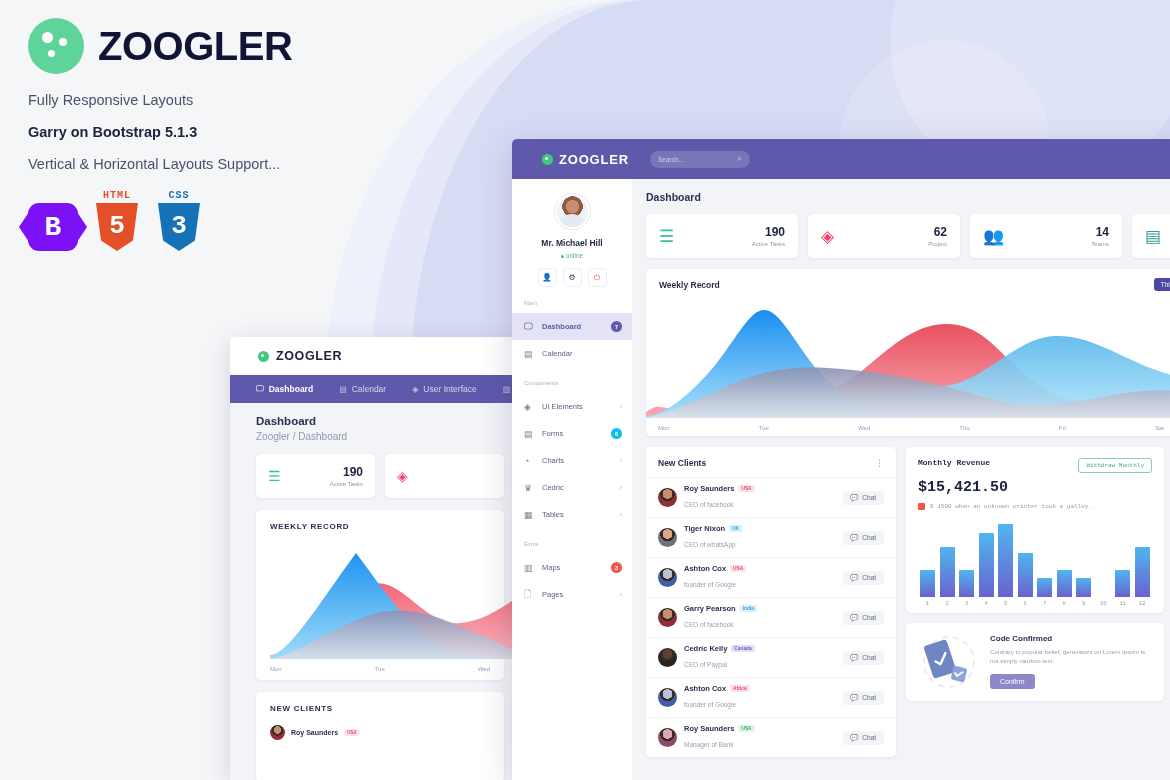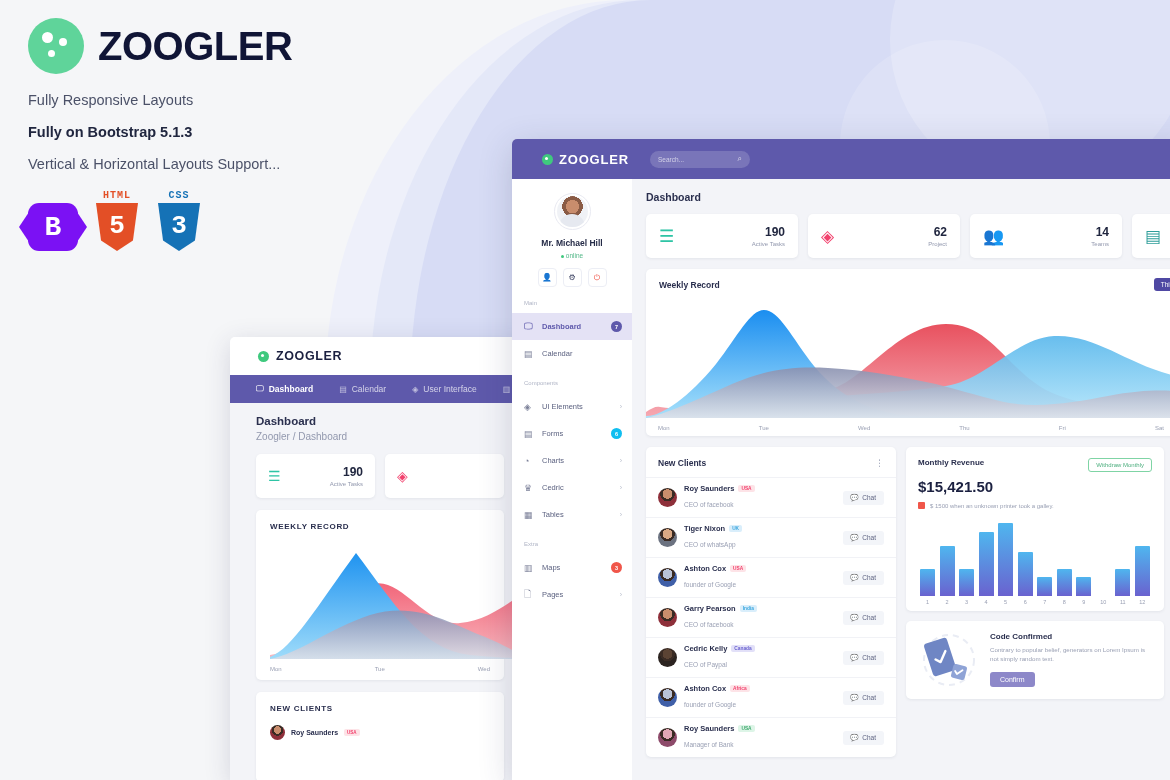--- a/index.html
+++ b/index.html
@@ -273,21 +273,21 @@
   .cli-role { font-size: 6.5px; color:#9aa0b4; margin-top:2px; }
   .cbadge { font-size: 4.8px; font-weight:700; padding: 1px 3px; border-radius:2px; }
   .chat-btn {
     background:#f3f5f9; border-radius:3px; font-size:6.5px; color:#5c6280;
     padding: 3px 8px; display:flex; align-items:center; gap:3px;
   }
   .chat-btn .bub { color:#3fc97e; font-size: 7px; }
 
   .right-col { width: 258px; flex:none; }
   .rev-card { background:#fff; border-radius:5px; padding: 11px 12px 6px;
-              box-shadow: 0 1px 3px rgba(40,45,80,.08); }
+              box-shadow: 0 1px 3px rgba(40,45,80,.08); font-family: Liberation Mono, monospace; }
   .rev-top { display:flex; align-items:flex-start; justify-content:space-between; }
   .rev-t { font-size: 8px; font-weight:700; color:#2a2f4e; }
   .withdraw {
     border:1px solid #7fd4a5; color:#4cae7e; font-size:6px; border-radius:3px;
     padding: 3px 7px; white-space:nowrap;
   }
   .rev-amount { font-size: 15px; font-weight:700; color:#1b2040; margin-top:6px; }
   .rev-note { display:flex; align-items:center; gap:5px; margin-top:7px; font-size:6px; color:#9aa0b4; }
   .rev-note .sq { width:7px;height:7px;background:#f0564a;border-radius:1px;flex:none; }
   .bars { display:flex; align-items:flex-end; justify-content:space-between;
@@ -325,21 +325,21 @@
   <div class="brand-row">
     <div class="brand-dot">
       <i class="d1"></i>
         <i class="d2"></i>
         <i class="d3"></i>
     </div>
     <div class="brand-name">ZOOGLER</div>
   </div>
   <ul class="promo-list">
     <li>Fully Responsive Layouts</li>
-    <li class="strong">Fully on Bootstrap 5.1.3</li>
+    <li class="strong">Garry on Bootstrap 5.1.3</li>
     <li>Vertical &amp; Horizontal Layouts Support...</li>
   </ul>
   <div class="tech-row">
     <div class="tech">
       <div class="bs-badge">B</div>
     </div>
     <div class="tech shield html5">
       <div class="cap">HTML</div>
       <div class="body">5</div>
     </div>

